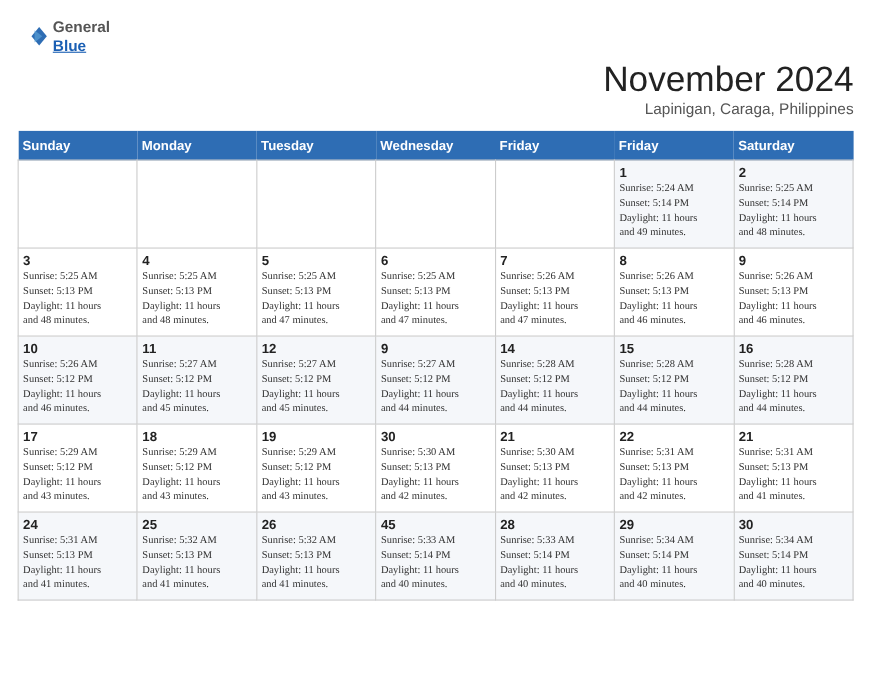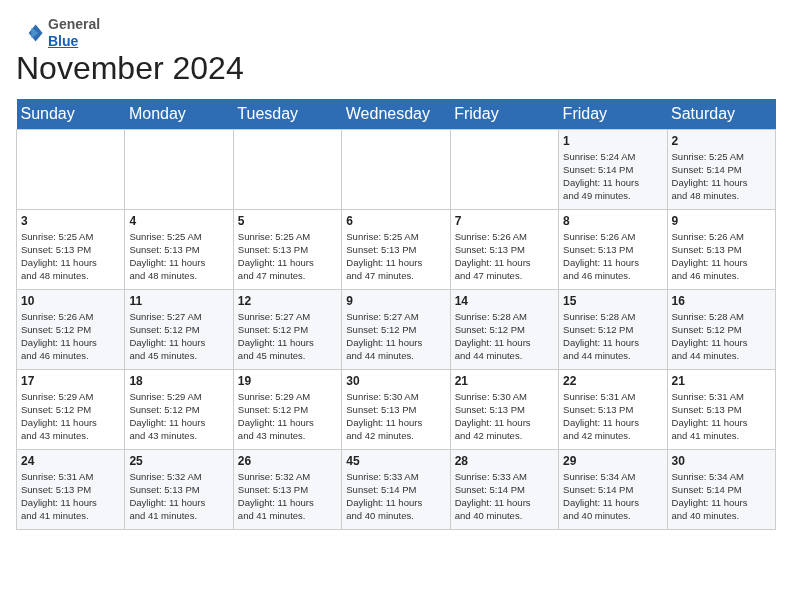--- a/index.html
+++ b/index.html
@@ -8,62 +8,62 @@
       background: #fff;
       width: 792px;
       min-height: 612px;
       padding: 16px;
     }
     .header {
       display: flex;
       justify-content: space-between;
       align-items: flex-start;
       margin-bottom: 12px;
-      flex-direction: column;
     }
     .logo {
       display: flex;
       align-items: center;
       gap: 4px;
     }
     .logo-text {
       font-size: 14px;
       font-weight: bold;
       line-height: 1.2;
     }
     .logo-general { color: #555; }
     .logo-blue { color: #1a5fb4; text-decoration: underline; }
     .logo-icon {
       width: 28px;
       height: 28px;
     }
     .title-block {
       text-align: right;
+      margin-top: 38px;
     }
     .month-year {
       font-size: 32px;
       font-weight: 300;
       color: #222;
     }
     .location {
       font-size: 14px;
       color: #555;
     }
     table {
       width: 100%;
       border-collapse: collapse;
       font-size: 11px;
     }
     thead th {
       background: #2e6db4;
       color: #fff;
       padding: 6px 4px;
       text-align: left;
-      font-weight: normal;
-      font-size: 16px;
+      font-weight: bold;
+      font-size: 12px;
     }
     tbody td {
       border: 1px solid #ccc;
       vertical-align: top;
       padding: 4px;
       width: calc(100% / 7);
       height: 80px;
       background: #fff;
     }
     tbody tr:nth-child(odd) td {
@@ -75,20 +75,21 @@
     .day-num {
       font-weight: bold;
       font-size: 12px;
       margin-bottom: 2px;
       color: #222;
     }
     .day-info {
       font-size: 9.5px;
       color: #333;
       line-height: 1.4;
+      font-family: Liberation Serif, serif;
     }
     td.empty {
       background: #fff !important;
     }
   </style>
 </head>
 <body>
 
 <div class="header">
   <div class="logo">
@@ -96,20 +97,21 @@
       <polygon points="28,8 38,20 28,32 18,20" fill="#2e6db4"></polygon>
       <polygon points="22,12 32,20 22,28" fill="#5a9fd4" opacity="0.7"></polygon>
     </svg>
     <div class="logo-text">
       <div class="logo-general">General</div>
       <div class="logo-blue">Blue</div>
     </div>
   </div>
   <div class="title-block">
     <div class="month-year">November 2024</div>
+    <div class="location">Lapinigan, Caraga, Philippines</div>
   </div>
 </div>
 
 <table>
   <thead>
     <tr id="header-row">
         <th>Sunday</th>
         <th>Monday</th>
         <th>Tuesday</th>
         <th>Wednesday</th>

